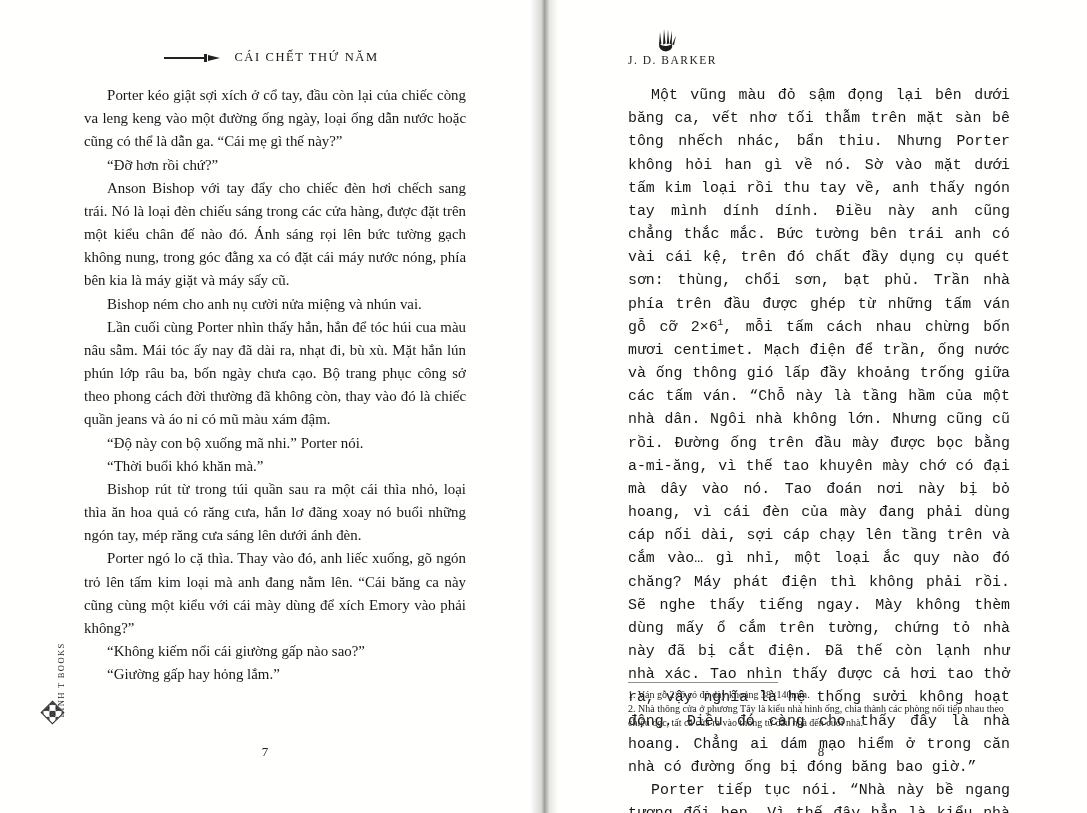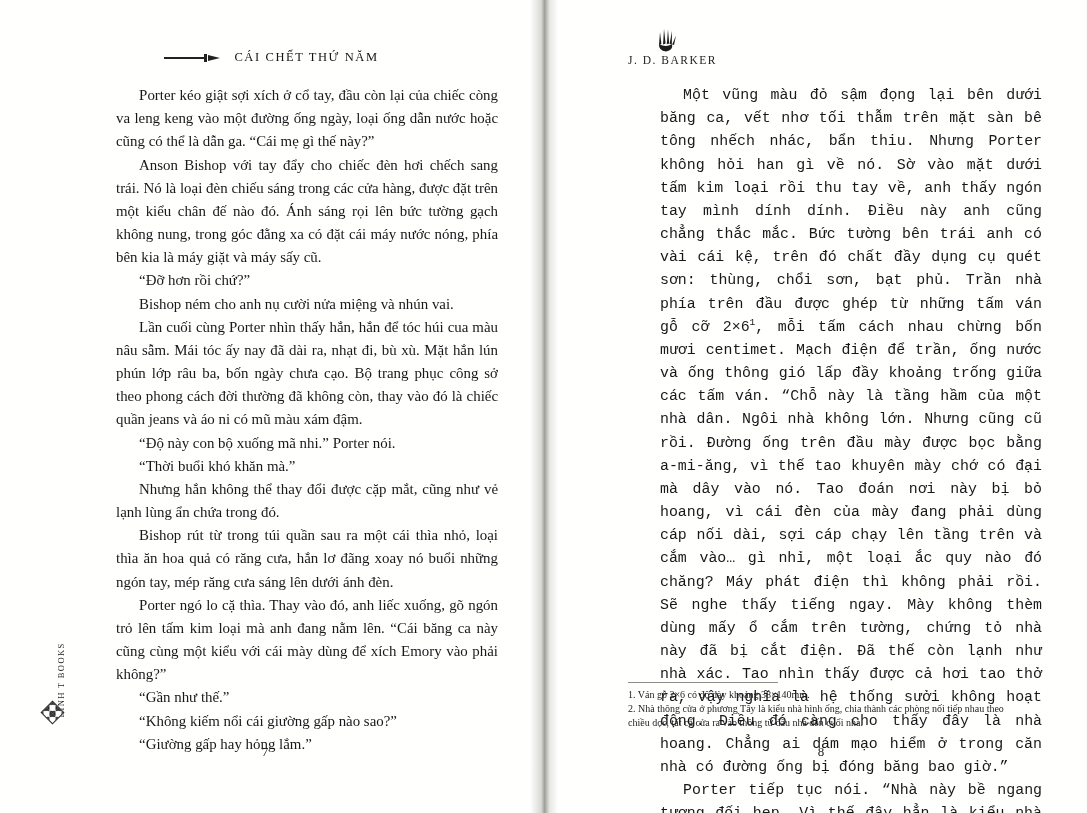--- a/index.html
+++ b/index.html
@@ -113,21 +113,20 @@
   
   .body-text {
     position: absolute;
     top: 84px;
     font-size: 14.9px;
     line-height: 1.555;
     color: #17181a;
     text-align: justify;
     text-justify: inter-word;
     hyphens: none;
-    margin-left: 32px;
   }
   .body-left { left: 84px; width: 382px; }
   .body-right { left: 84px; width: 382px; top: 84px; font-family: Liberation Mono, monospace; }
   .body-text p {
     margin: 0;
     text-indent: 1.55em;
   }
 
   sup { font-size: 9.5px; line-height: 0; vertical-align: super; }
 
@@ -212,30 +211,28 @@
       <span class="dagger">
         <span class="blade"></span>
           <span class="hilt"></span>
           <span class="tip"></span>
       </span>
       <span class="lp-title">Cái chết thứ năm</span>
     </div>
 
     <div class="body-text body-left">
       <p>Porter kéo giật sợi xích ở cổ tay, đầu còn lại của chiếc còng va leng keng vào một đường ống ngày, loại ống dẫn nước hoặc cũng có thể là dẫn ga. “Cái mẹ gì thế này?”</p>
+      <p>“Đỡ hơn rồi chứ?”</p>
       <p>Anson Bishop với tay đẩy cho chiếc đèn hơi chếch sang trái. Nó là loại đèn chiếu sáng trong các cửa hàng, được đặt trên một kiểu chân đế nào đó. Ánh sáng rọi lên bức tường gạch không nung, trong góc đằng xa có đặt cái máy nước nóng, phía bên kia là máy giặt và máy sấy cũ.</p>
-      <p>“Đỡ hơn rồi chứ?”</p>
       <p>Bishop ném cho anh nụ cười nửa miệng và nhún vai.</p>
       <p>Lần cuối cùng Porter nhìn thấy hắn, hắn để tóc húi cua màu nâu sẫm. Mái tóc ấy nay đã dài ra, nhạt đi, bù xù. Mặt hắn lún phún lớp râu ba, bốn ngày chưa cạo. Bộ trang phục công sở theo phong cách đời thường đã không còn, thay vào đó là chiếc quần jeans và áo ni có mũ màu xám đậm.</p>
       <p>“Độ này con bộ xuống mã nhi.” Porter nói.</p>
       <p>“Thời buổi khó khăn mà.”</p>
-      <p>Nhưng hắn không thể thay đổi được cặp mắt, cũng như vẻ lạnh lùng ẩn chứa trong đó.</p>
       <p>Bishop rút từ trong túi quần sau ra một cái thìa nhỏ, loại thìa ăn hoa quả có răng cưa, hắn lơ đãng xoay nó buổi những ngón tay, mép răng cưa sáng lên dưới ánh đèn.</p>
       <p>Porter ngó lo cặ thìa. Thay vào đó, anh liếc xuống, gõ ngón trỏ lên tấm kim loại mà anh đang nằm lên. “Cái băng ca này cũng cùng một kiểu với cái mày dùng để xích Emory vào phải không?”</p>
-      <p>“Gần như thế.”</p>
       <p>“Không kiếm nổi cái giường gấp nào sao?”</p>
       <p>“Giường gấp hay hỏng lắm.”</p>
     </div>
 
     <div class="pub-mark">
       <div class="vtext">Bình T Books</div>
       <div class="diamond"></div>
     </div>
 
     <div class="folio folio-left">7</div>

